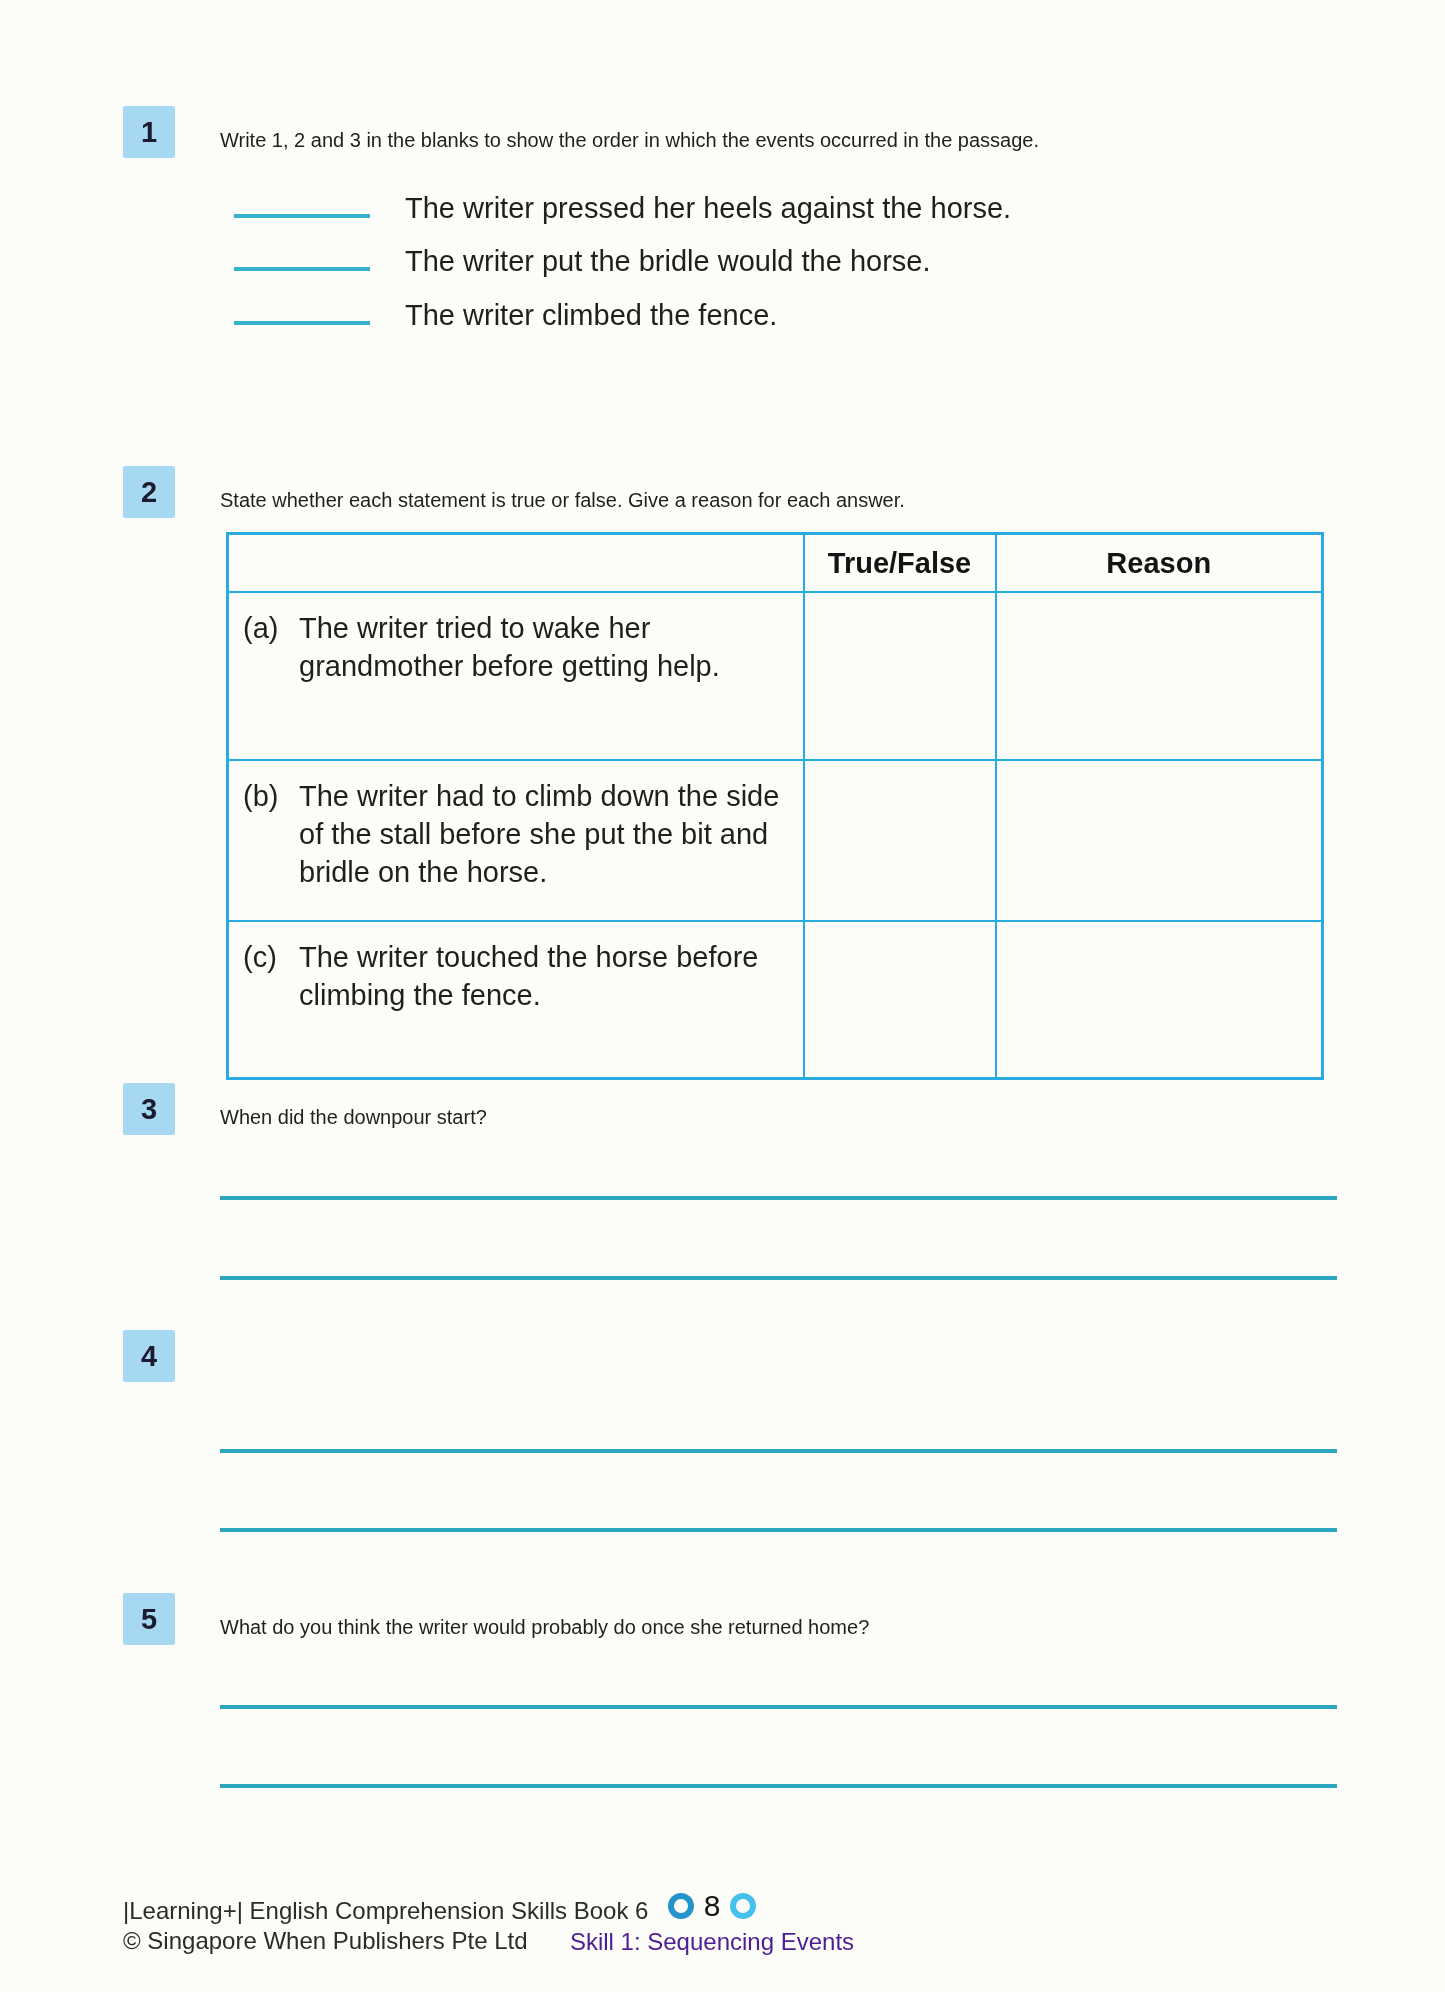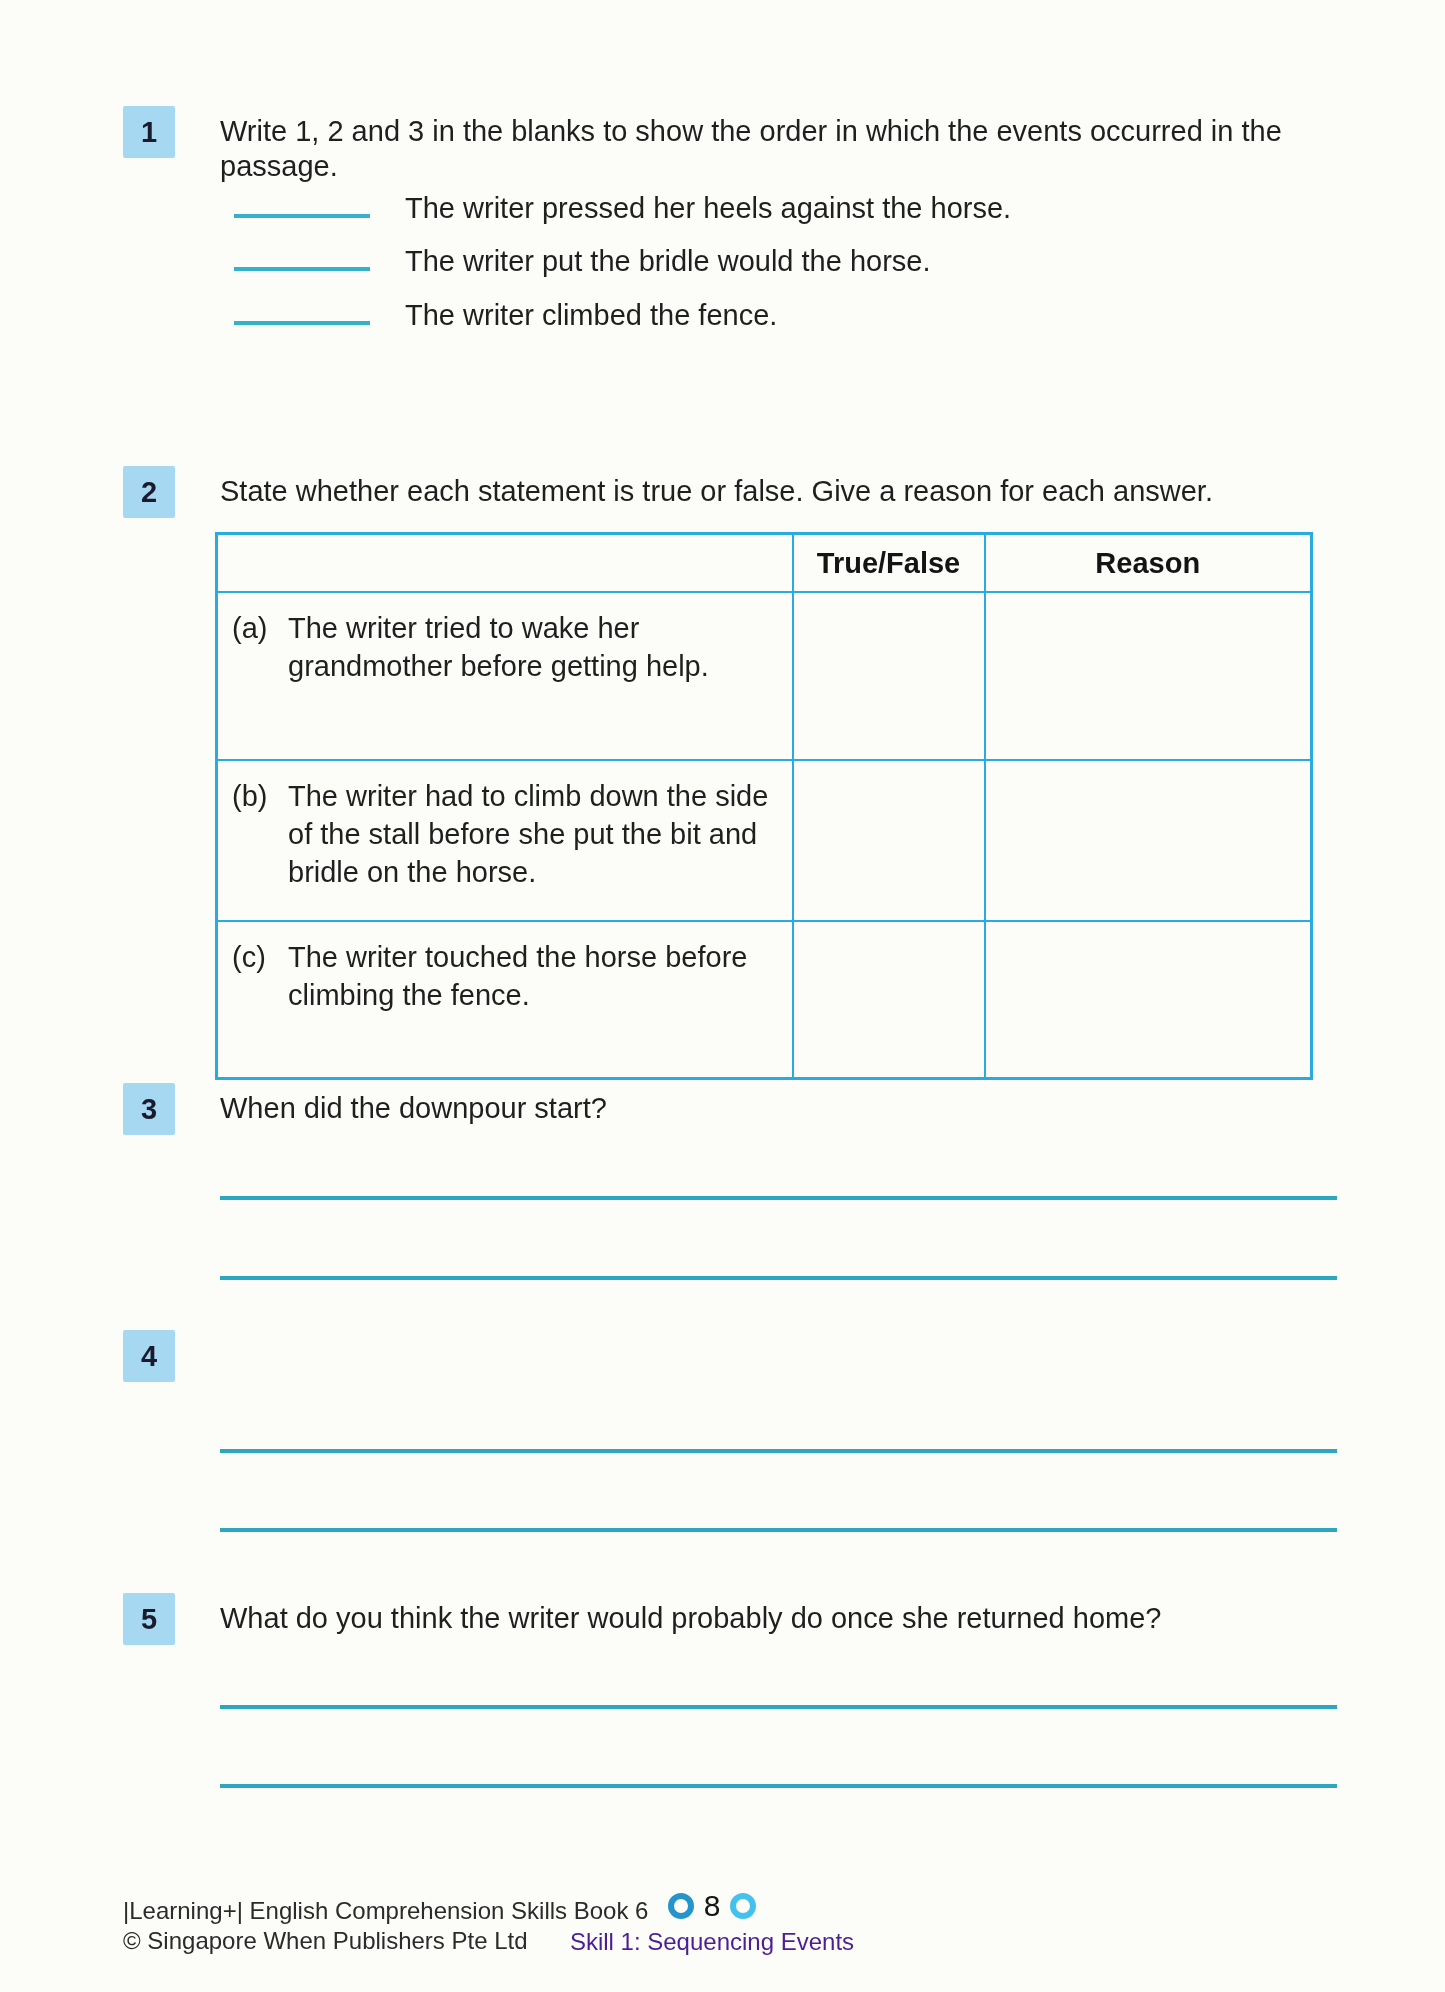--- a/index.html
+++ b/index.html
@@ -26,43 +26,43 @@
     flex:0 0 auto;
     width:52px;height:52px;
     background:#a7d8f1;
     color:#1b1b30;
     font-size:29px;font-weight:bold;
     display:flex;align-items:center;justify-content:center;
     border-radius:2px;
     margin-right:45px;
   }
   .qtext{
-    margin:8px 0 0 0;
-    font-size:29px;line-height:35px;
+    margin:17px 0 0 0;
+    font-size:20px;line-height:35px;
     color:#1f1f1f;
   }
   .qtext.narrow{max-width:1085px;}
   
   .seq-item{
     position:absolute;
     left:234px;
     font-size:29px;line-height:34px;
     white-space:nowrap;
     display:flex;align-items:baseline;gap:20px;
   }
   .blank-line{
     display:inline-block;
     width:136px;height:24px;
     border-bottom:4px solid #35b1cb;
     margin-right:15px;
   }
   
   .tf-table{
     position:absolute;
-    left:215px;top:532px;
+    left:226px;top:532px;
     width:1095px;
     border-collapse:collapse;
     table-layout:fixed;
     background:transparent;
   }
   .tf-table col.c1{width:576px;}
   .tf-table col.c2{width:192px;}
   .tf-table col.c3{width:327px;}
   .tf-table th,.tf-table td{
     border:2px solid #29abe2;

